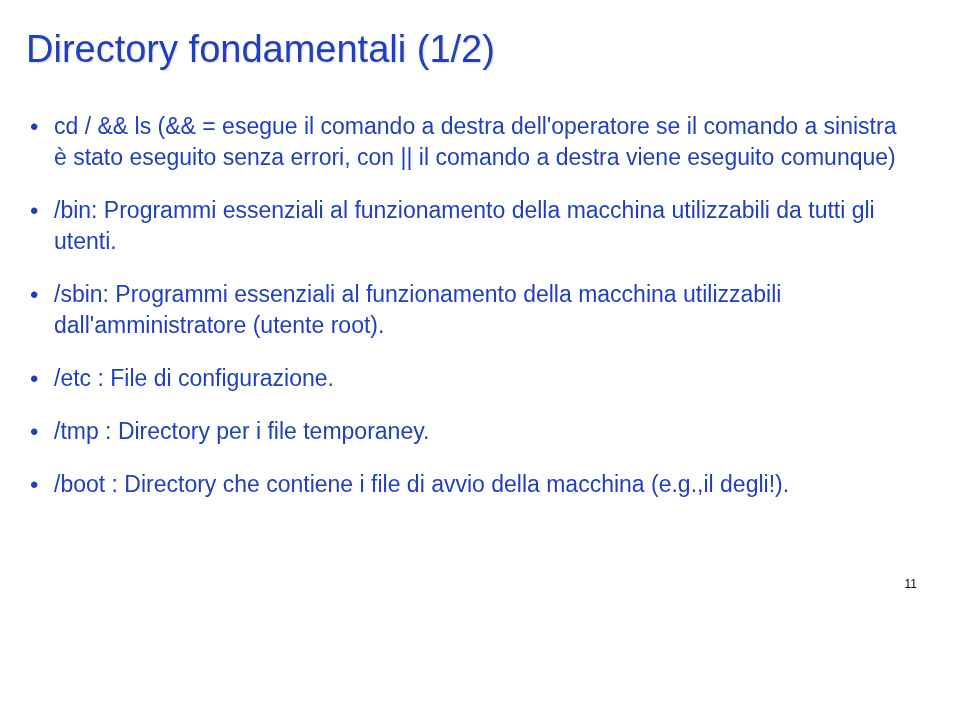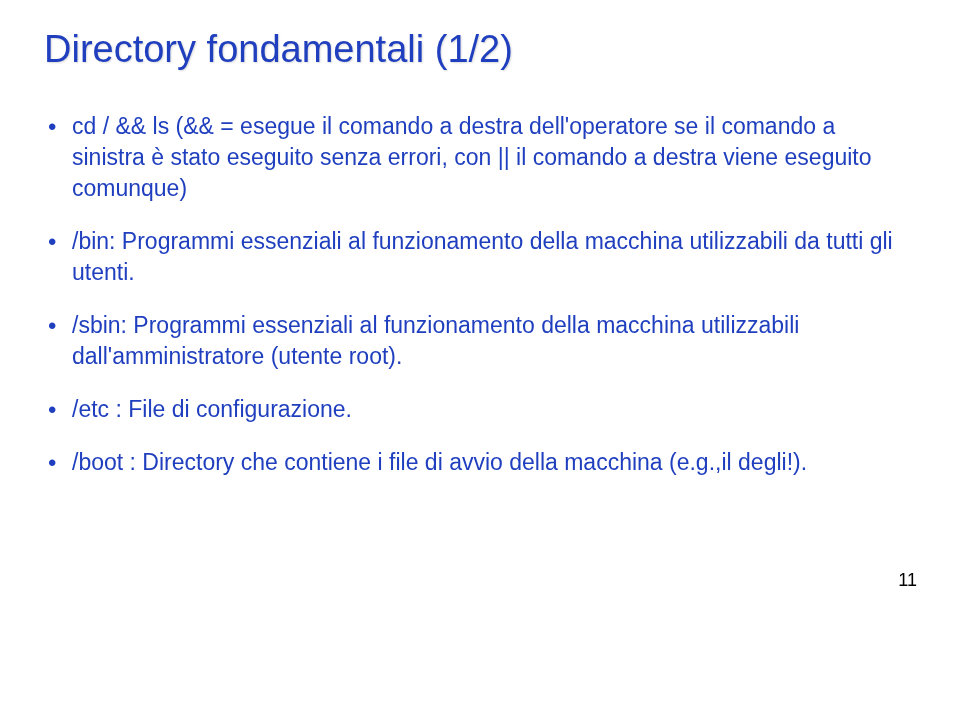--- a/index.html
+++ b/index.html
@@ -6,21 +6,21 @@
   html, body { width: 959px; height: 719px; }
   body {
     font-family: Arial, Helvetica, sans-serif;
     background: #ffffff;
     position: relative;
     overflow: hidden;
   }
   .slide {
     width: 959px;
     height: 607px;
-    padding: 28px 48px 20px 44px;
+    padding: 28px 48px 20px 26px;
     position: relative;
   }
   .title {
     color: #1f3fbf;
     font-size: 38px;
     font-weight: 400;
     margin-bottom: 40px;
     text-shadow: 1px 1px 2px rgba(0,0,0,0.15);
   }
   ul.bullets {
@@ -41,30 +41,31 @@
     left: -24px;
     top: 0;
     color: #1f3fbf;
     font-size: 24px;
   }
   .page-num {
     position: absolute;
     bottom: 16px;
     right: 42px;
     color: #000;
-    font-size: 18px;
+    font-size: 12px;
   }
   b { font-weight: normal; }
 </style>
 </head>
 <body>
 
 <div class="slide">
   <h1 class="title">Directory fondamentali (1/2)</h1>
   <ul class="bullets">
     <li><b>cd / &amp;&amp; ls</b> (&amp;&amp; = esegue il comando a destra dell'operatore se il comando a sinistra è stato eseguito senza errori, con <b>||</b> il comando a destra viene eseguito comunque)</li>
     <li>/bin: Programmi essenziali al funzionamento della macchina utilizzabili da tutti gli utenti.</li>
     <li>/sbin: Programmi essenziali al funzionamento della macchina utilizzabili dall'amministratore (utente <b>root</b>).</li>
     <li>/etc : File di configurazione.</li>
+    <li>/tmp : Directory per i file temporaney.</li>
     <li>/boot : Directory che contiene i file di avvio della macchina (e.g.,il <b>degli</b>!).</li>
   </ul>
   <div class="page-num">11</div>
 </div>
 
 </body></html>

